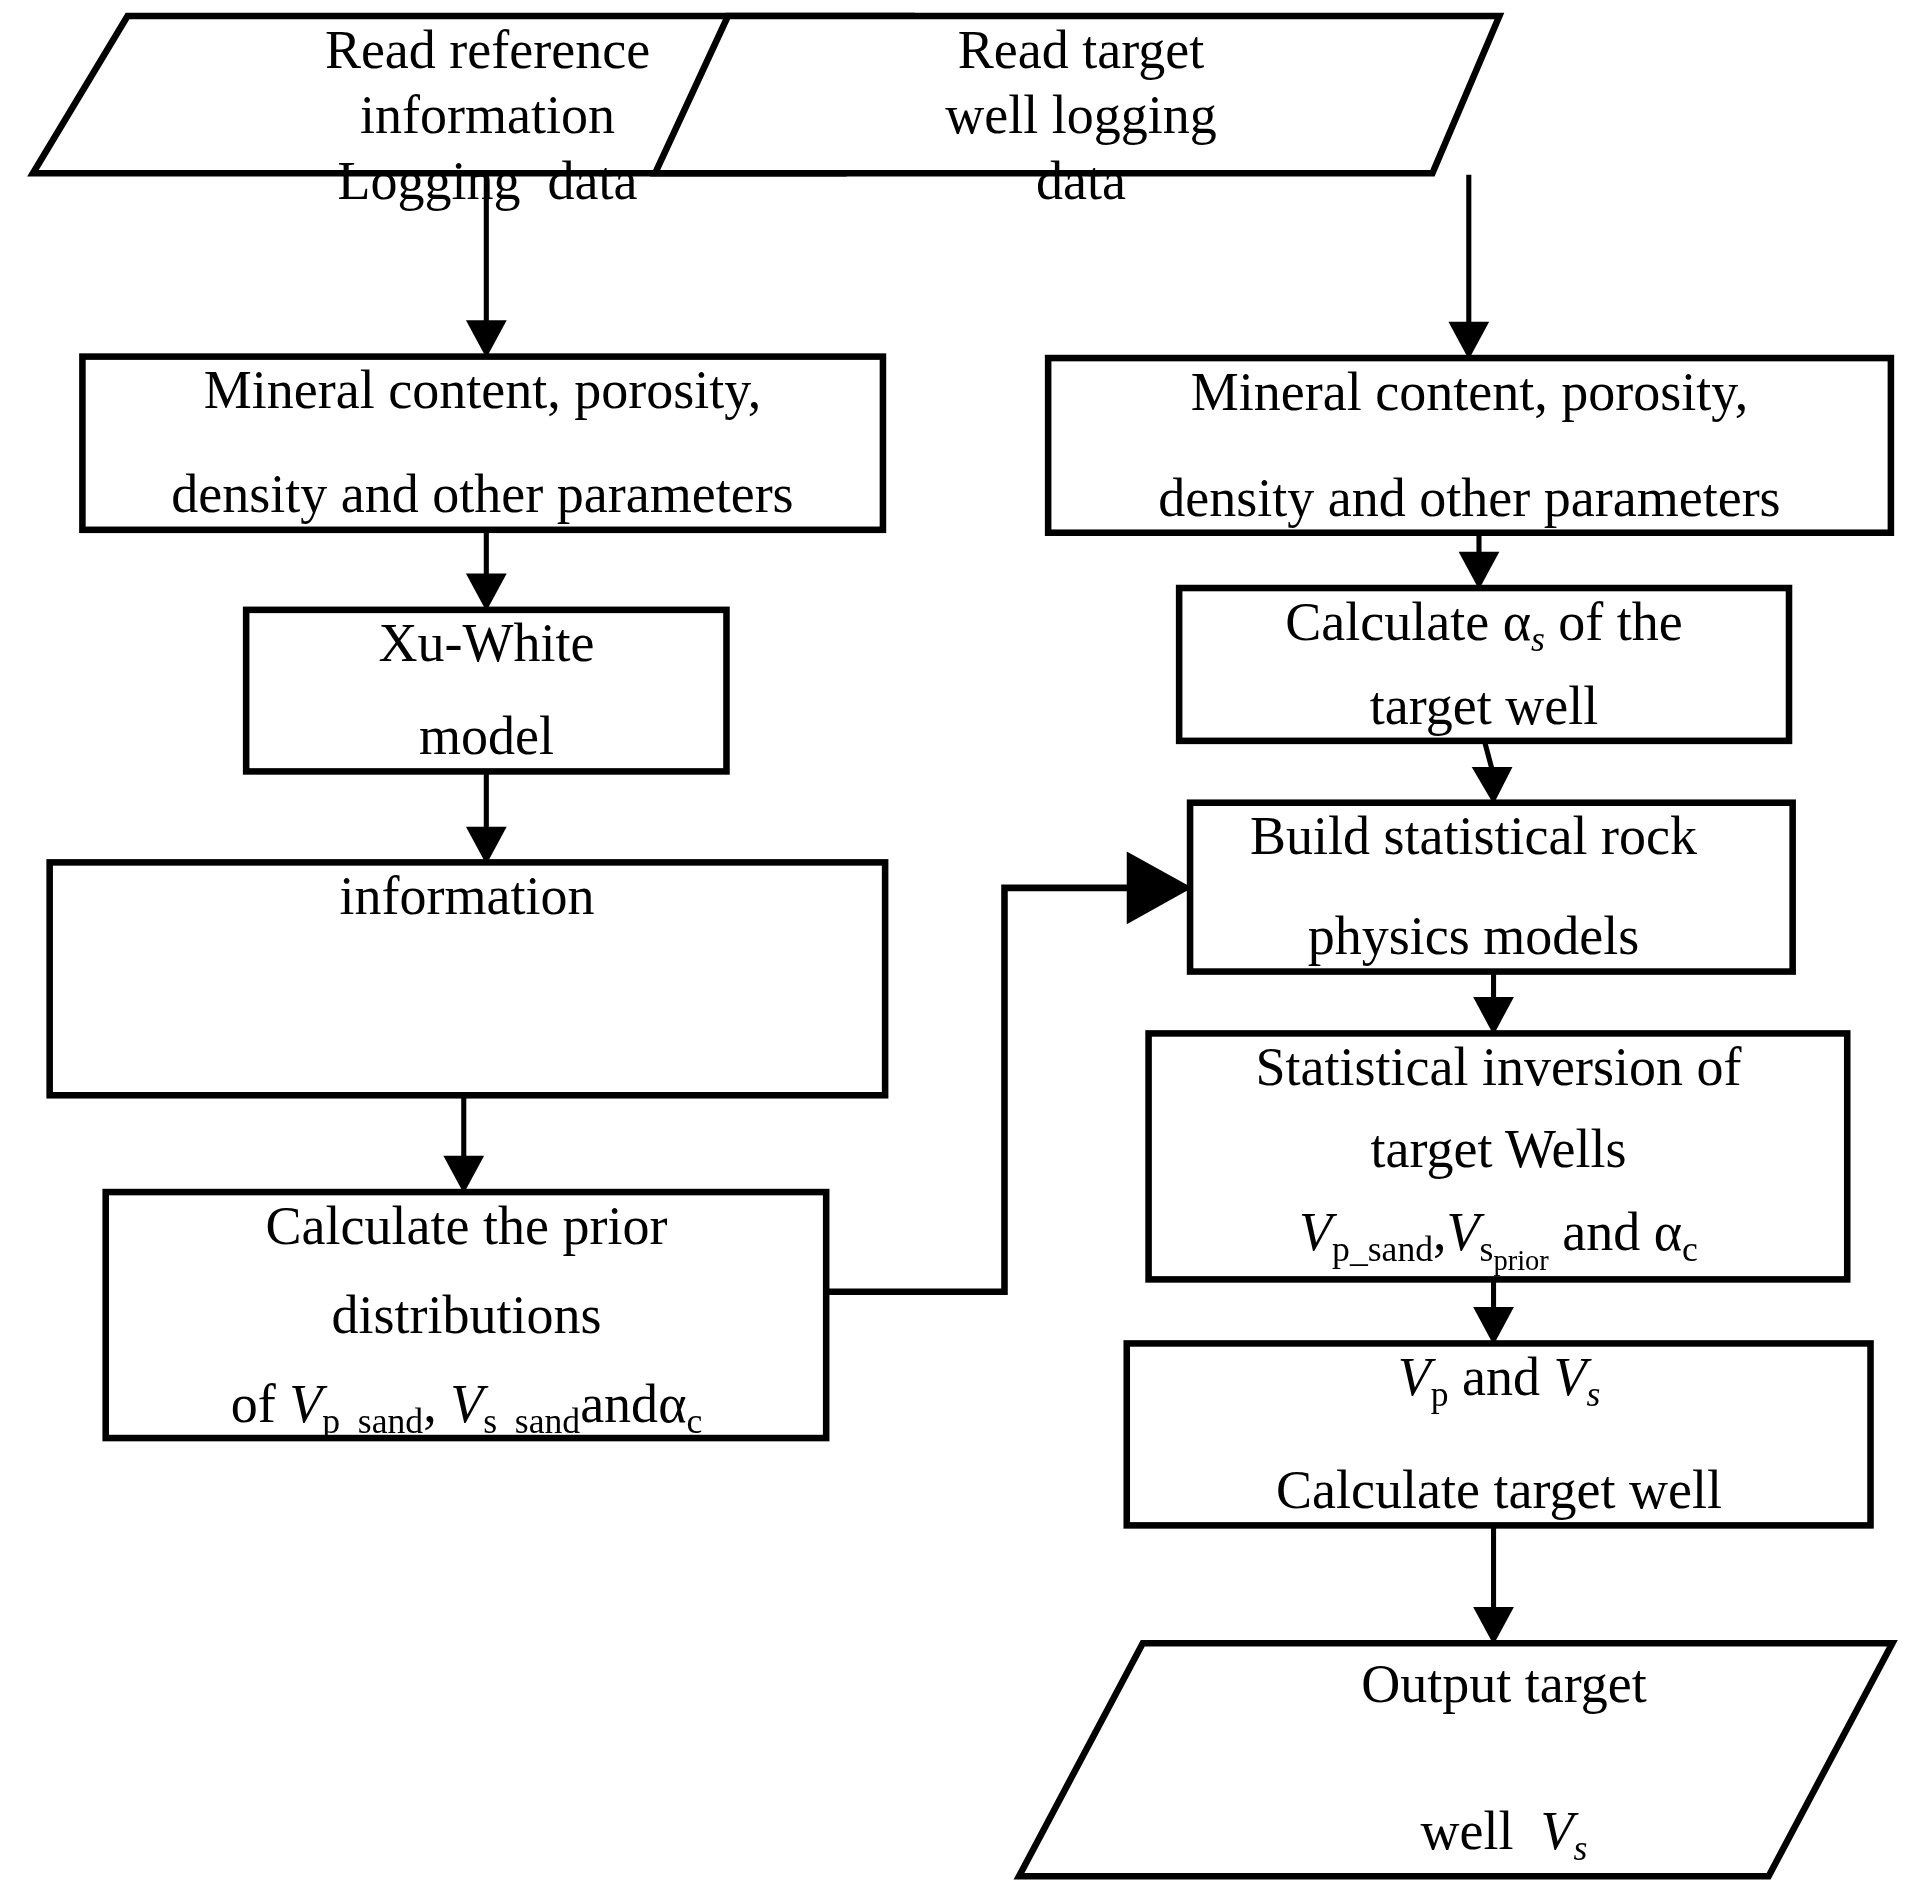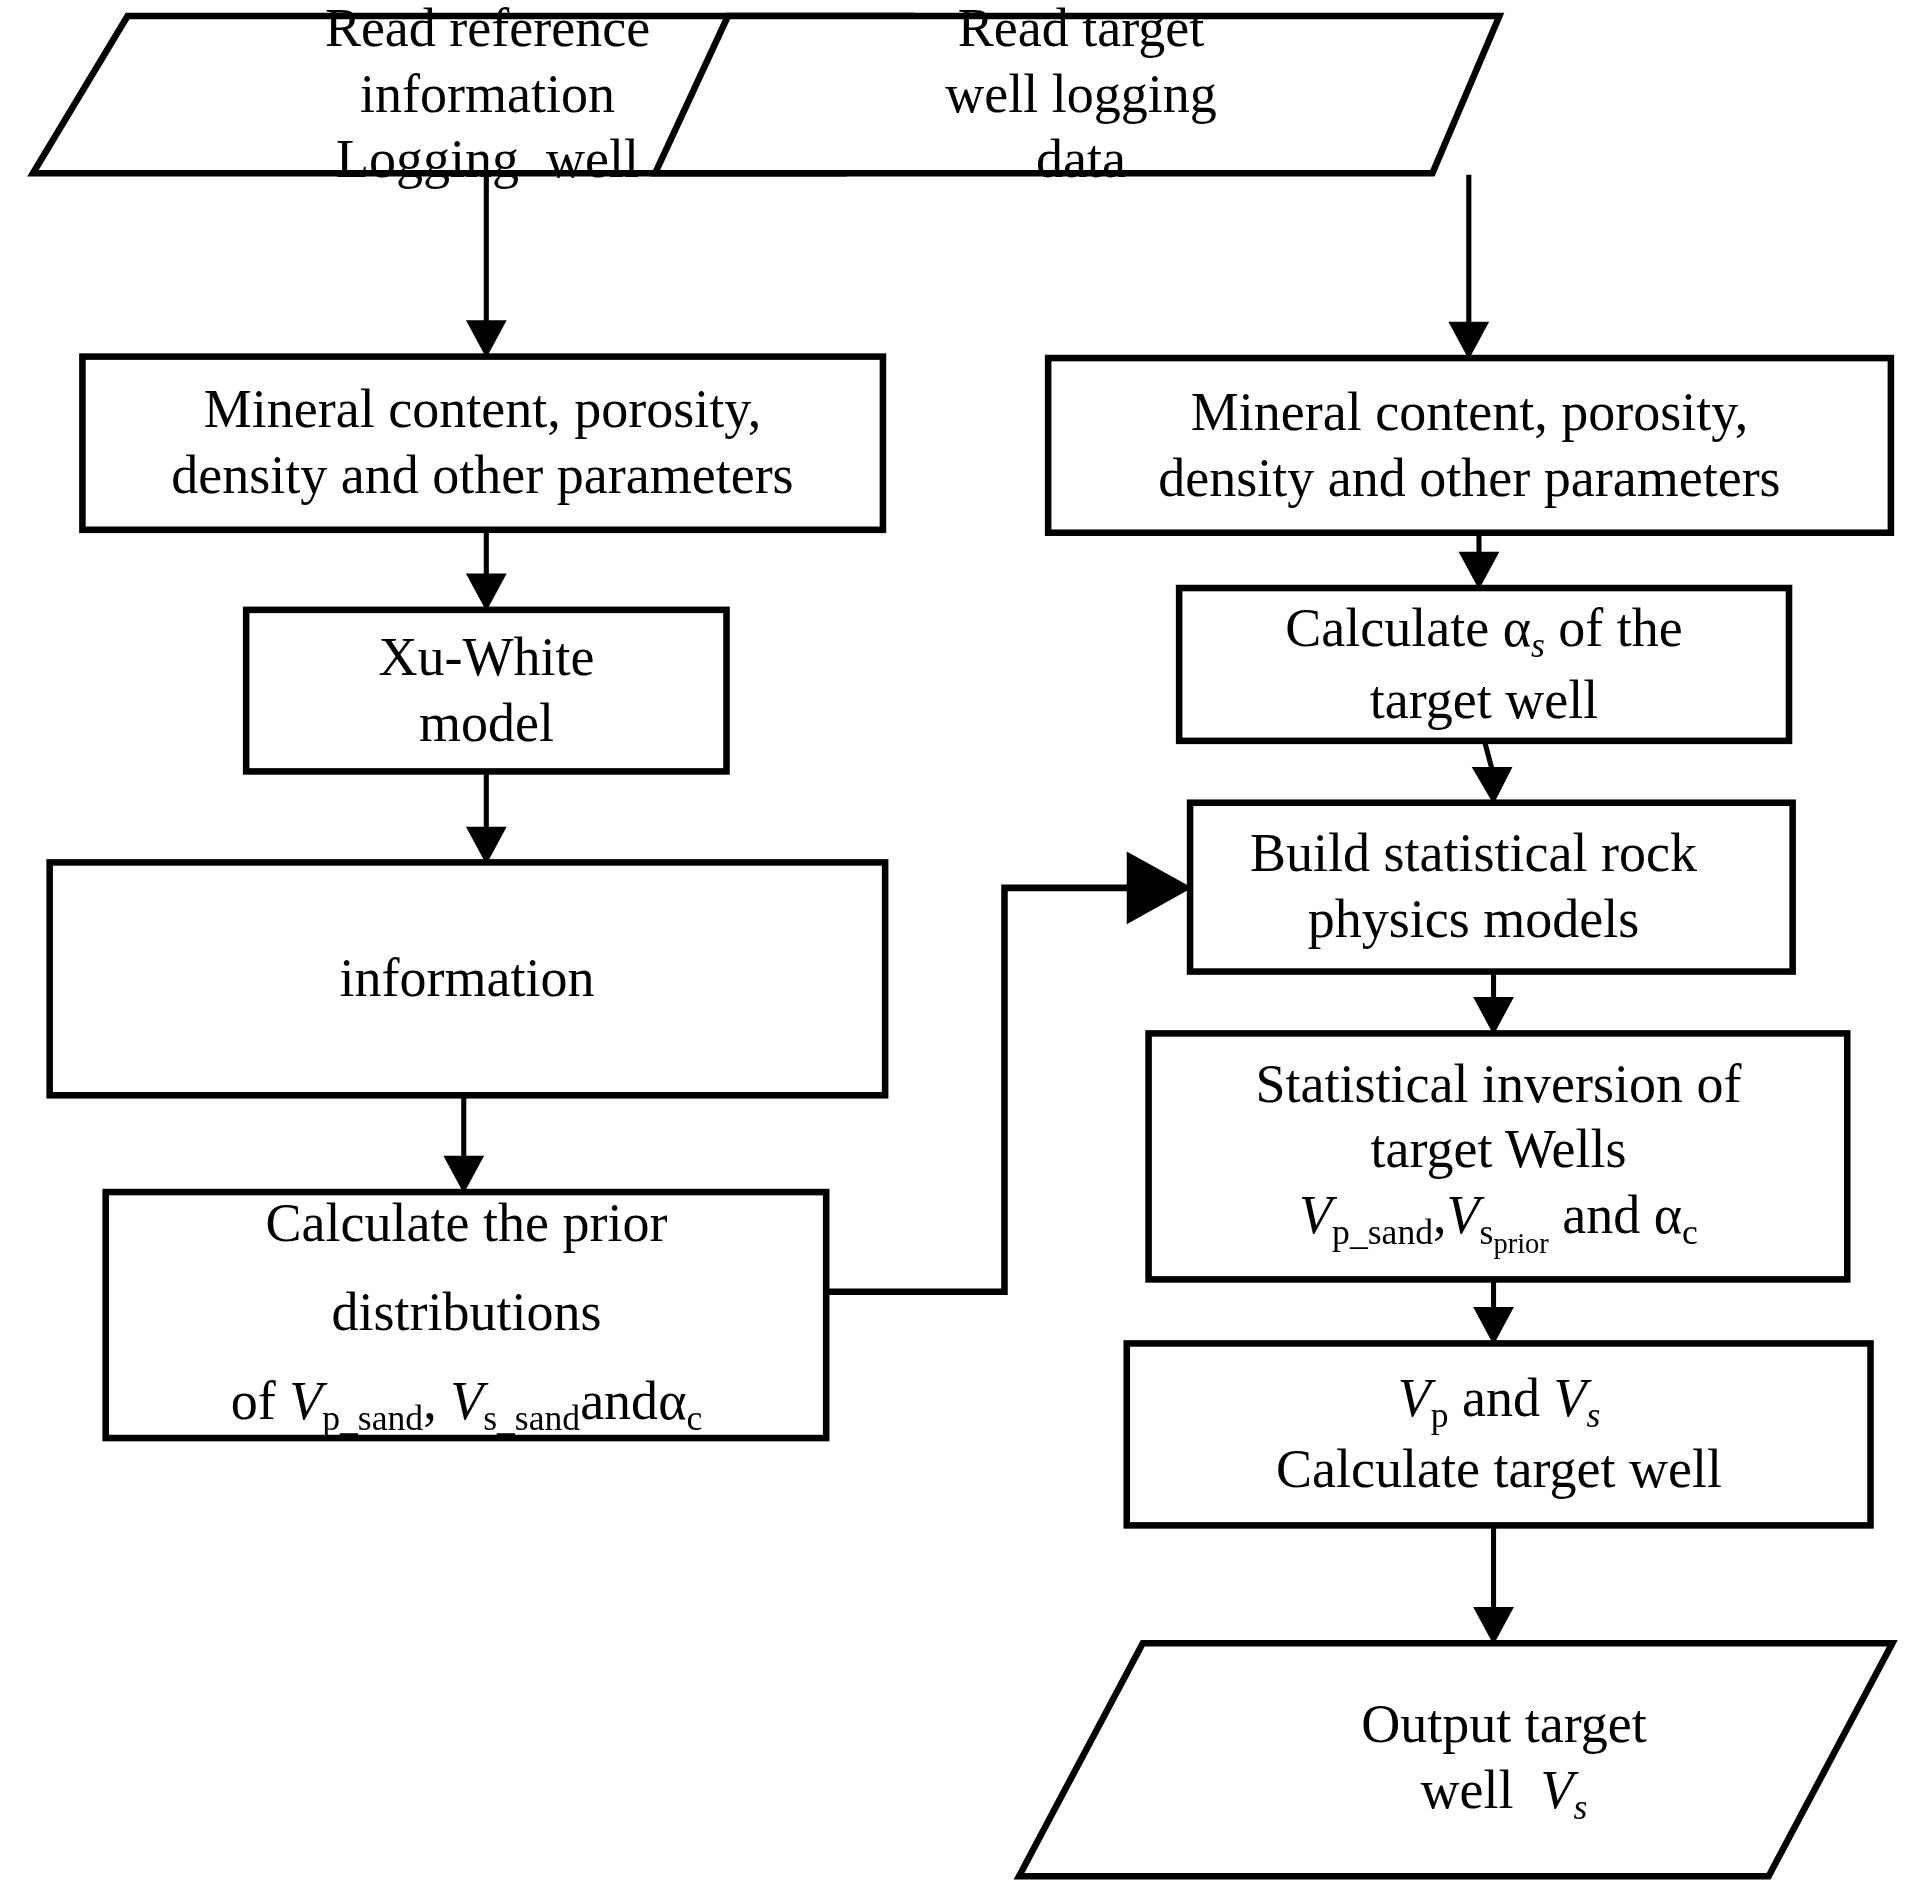--- a/index.html
+++ b/index.html
@@ -6,21 +6,21 @@
   body{width:1926px;height:1898px;font-family:"Liberation Serif",serif;}
   #stage{position:relative;width:1926px;height:1898px;overflow:hidden;background:#fff;}
   svg.flow{position:absolute;left:0;top:0;width:1926px;height:1898px;}
   .shape{fill:#ffffff;stroke:#000000;stroke-width:9;}
   .conn{fill:none;stroke:#000000;stroke-width:9;}
   .thin{fill:none;stroke:#000000;stroke-width:7;}
   .head{fill:#000000;stroke:none;}
 
   .lbl{position:absolute;text-align:center;color:#000;
        font-family:"Liberation Serif",serif;font-size:54px;line-height:1.22;
-       display:flex;flex-direction:column;justify-content:center;align-items:center;
+       display:flex;flex-direction:column;justify-content:space-between;align-items:center;
        white-space:pre;pointer-events:none;}
   .lbl .ln{display:block;width:100%;}
   .it{font-style:italic;}
   sub{font-size:.66em;vertical-align:-.30em;font-style:normal;}
   sub sub{font-size:.80em;vertical-align:-.30em;}
   sub.it2{font-style:italic;}
 </style>
 </head>
 <body>
 
@@ -105,21 +105,21 @@
     <g>
       <line class="thin" x1="2052" y1="2098" x2="2052" y2="2220"></line>
       <polygon class="head" points="2052,2260 2024,2208 2080,2208"></polygon>
     </g>
 
   </svg>
 
   <div class="lbl" style="left:131px;top:17.5px;width:713px;height:154px;">
     <span class="ln">Read reference</span>
     <span class="ln">information</span>
-    <span class="ln">Logging  well</span>
+    <span class="ln">Logging  data</span>
   </div>
 
   <div class="lbl" style="left:735px;top:17.5px;width:692px;height:154px;">
     <span class="ln">Read target</span>
     <span class="ln">well logging</span>
     <span class="ln">data</span>
   </div>
 
   <div class="lbl" style="left:86px;top:358px;width:793px;height:170px;">
     <span class="ln">Mineral content, porosity,</span>

